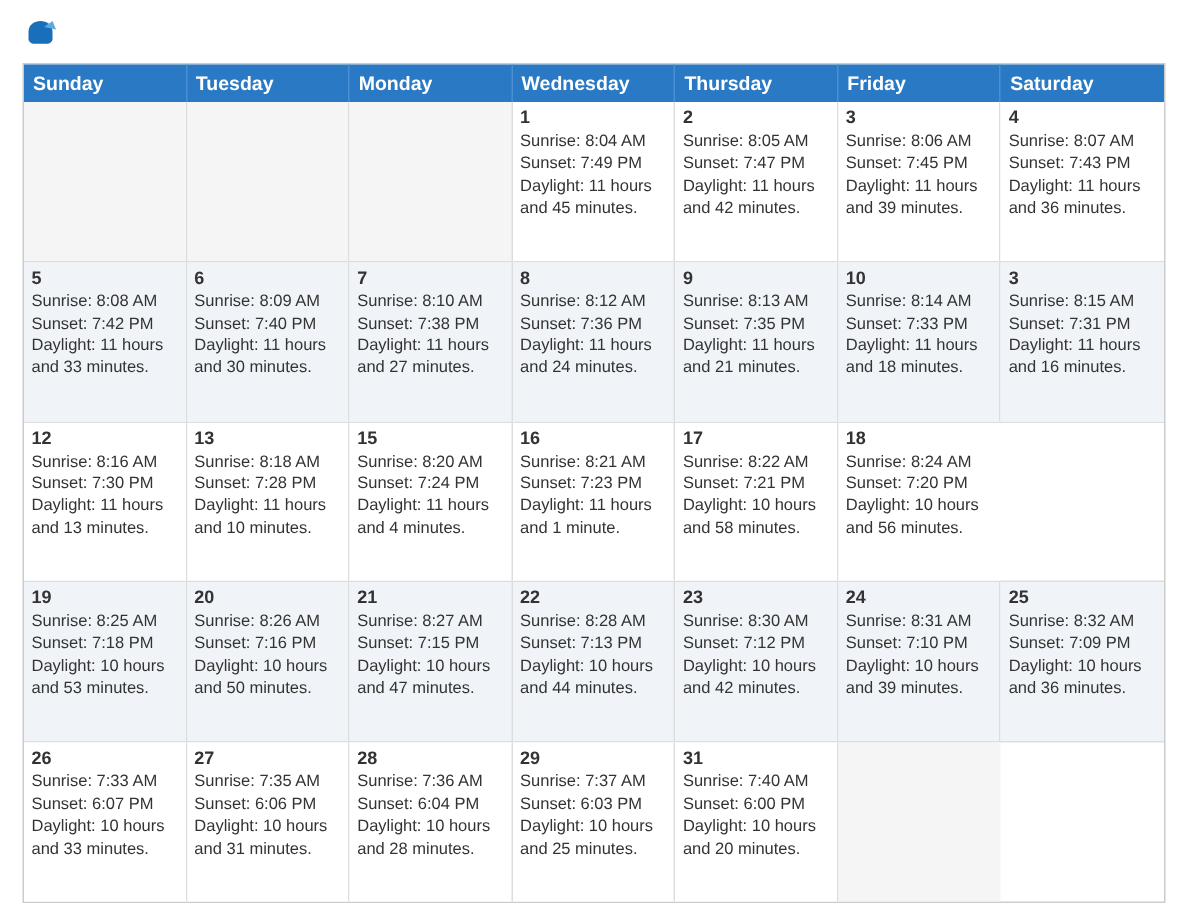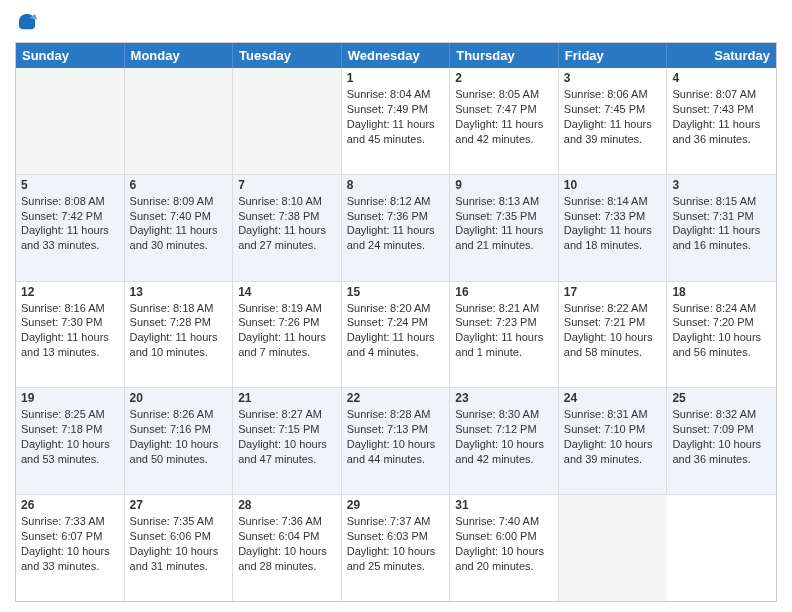--- a/index.html
+++ b/index.html
@@ -64,21 +64,21 @@
       background: #2979c5;
     }
     .cal-header-cell {
       color: #fff;
       font-size: 13px;
       font-weight: bold;
       padding: 5px 6px;
       text-align: left;
       border-right: 1px solid #4a8fd4;
     }
-    .cal-header-cell:last-child { border-right: none; margin-left: 41px; }
+    .cal-header-cell:last-child { border-right: none; }
     .cal-body {
       flex: 1;
       display: flex;
       flex-direction: column;
     }
     .cal-row {
       display: grid;
       grid-template-columns: repeat(7, 1fr);
       flex: 1;
       border-bottom: 1px solid #ddd;
@@ -125,22 +125,22 @@
     </div>
     <div class="title-block">
       <div class="month-title"></div>
       <div class="subtitle"></div>
     </div>
   </div>
 
   <div class="calendar">
     <div class="cal-header">
     <div class="cal-header-cell">Sunday</div>
+        <div class="cal-header-cell">Tuesday</div>
         <div class="cal-header-cell">Monday</div>
-        <div class="cal-header-cell">Tuesday</div>
         <div class="cal-header-cell">Wednesday</div>
         <div class="cal-header-cell">Thursday</div>
         <div class="cal-header-cell">Friday</div>
         <div class="cal-header-cell">Saturday</div>
       </div>
     <div class="cal-body">
     <div class="cal-row">
           <div class="cal-cell empty"></div>
           <div class="cal-cell empty"></div>
           <div class="cal-cell empty"></div>
@@ -194,24 +194,20 @@
         <div class="cal-row">
           <div class="cal-cell">
             <span class="day-num">12</span>
             <div class="cell-text">Sunrise: 8:16 AM<br>Sunset: 7:30 PM<br>Daylight: 11 hours and 13 minutes.</div>
           </div>
           <div class="cal-cell">
             <span class="day-num">13</span>
             <div class="cell-text">Sunrise: 8:18 AM<br>Sunset: 7:28 PM<br>Daylight: 11 hours and 10 minutes.</div>
           </div>
           <div class="cal-cell">
-            <span class="day-num">14</span>
-            <div class="cell-text">Sunrise: 8:19 AM<br>Sunset: 7:26 PM<br>Daylight: 11 hours and 7 minutes.</div>
-          </div>
-          <div class="cal-cell">
             <span class="day-num">15</span>
             <div class="cell-text">Sunrise: 8:20 AM<br>Sunset: 7:24 PM<br>Daylight: 11 hours and 4 minutes.</div>
           </div>
           <div class="cal-cell">
             <span class="day-num">16</span>
             <div class="cell-text">Sunrise: 8:21 AM<br>Sunset: 7:23 PM<br>Daylight: 11 hours and 1 minute.</div>
           </div>
           <div class="cal-cell">
             <span class="day-num">17</span>
             <div class="cell-text">Sunrise: 8:22 AM<br>Sunset: 7:21 PM<br>Daylight: 10 hours and 58 minutes.</div>

